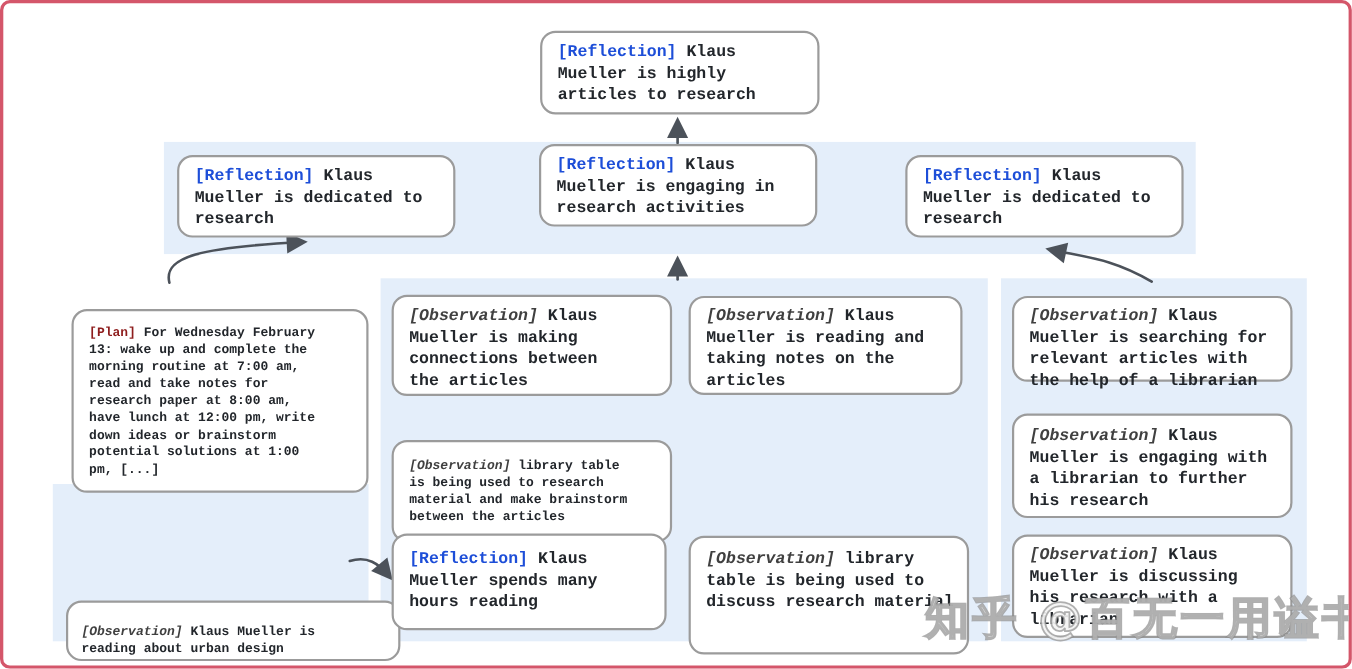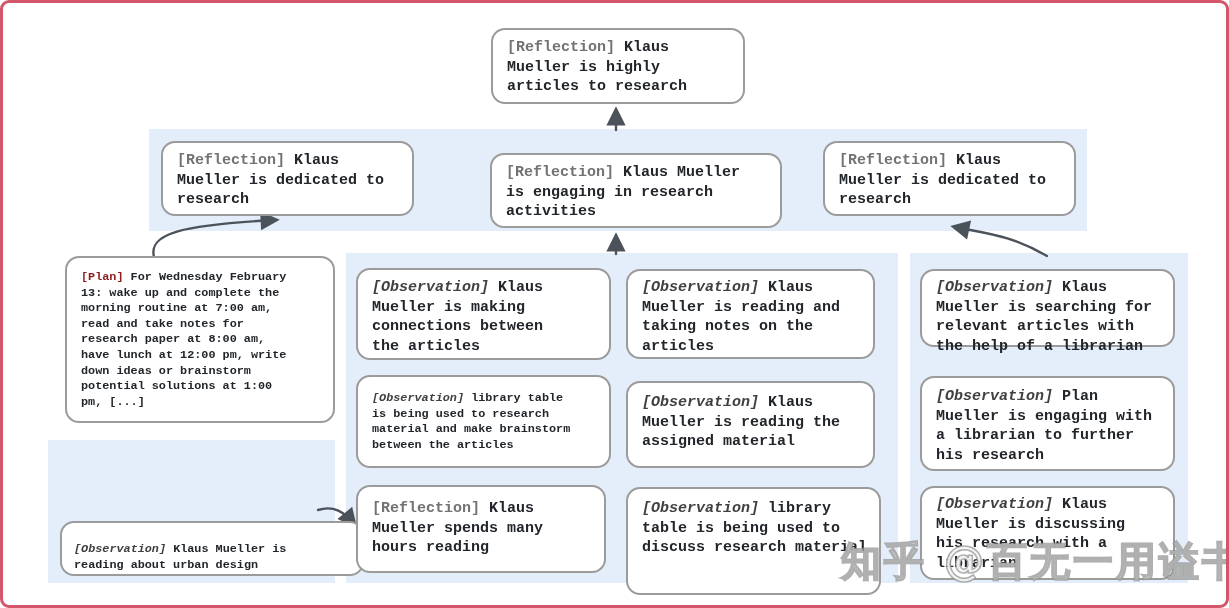--- a/index.html
+++ b/index.html
@@ -10,23 +10,23 @@
   }
   .panel{position:absolute;background:#e4eefa;}
   .arrows{position:absolute;left:0;top:0;z-index:2;pointer-events:none;}
   .node{
     position:absolute;z-index:3;background:#ffffff;
     border:2.5px solid #9b9b9b;border-radius:14px;
     padding:8px 14px 6px 14px;box-sizing:border-box;
     font-weight:bold;color:#22262b;
   }
   .lg{font-size:15px;line-height:19.5px;}
-  .sm{font-size:11.8px;line-height:15.6px;}
+  .sm{font-size:11.8px;line-height:15.6px;margin-top:25px;}
   .tag{font-weight:bold;}
-  .tag.reflection{color:#737373;}
+  .tag.reflection{color:#1d4ed8;}
   .tag.observation{color:#404040;font-style:italic;}
   .tag.plan{color:#8e1d1d;}
   .watermark{
     position:absolute;left:838px;top:531px;z-index:10;white-space:nowrap;
     font-family:"DejaVu Sans","Liberation Sans",sans-serif;
     font-size:40px;font-weight:bold;letter-spacing:3px;
     color:rgba(255,255,255,0.82);
     -webkit-text-stroke:1.6px rgba(140,140,140,0.65);
     text-shadow:0 0 1px rgba(130,130,130,0.5);
   }
@@ -58,21 +58,21 @@
 
   <div class="node lg" style="left:488px;top:25px;width:254px;height:76px">
     <span class="tag reflection">[Reflection]</span>
     <span>Klaus Mueller is highly articles to research</span>
   </div>
 
   <div class="node lg" style="left:158px;top:138px;width:253px;height:75px">
     <span class="tag reflection">[Reflection]</span>
     <span>Klaus Mueller is dedicated to research</span>
   </div>
-  <div class="node lg" style="left:487px;top:150px;width:292px;height:75px">
+  <div class="node lg" style="left:487px;top:128px;width:253px;height:75px">
     <span class="tag reflection">[Reflection]</span>
     <span>Klaus Mueller is engaging in research activities</span>
   </div>
   <div class="node lg" style="left:820px;top:138px;width:253px;height:75px">
     <span class="tag reflection">[Reflection]</span>
     <span>Klaus Mueller is dedicated to research</span>
   </div>
 
   <div class="node sm" style="left:62px;top:253px;width:270px;height:167px;padding:12px 44px 6px 14px">
     <span class="tag plan">[Plan]</span>
@@ -94,36 +94,32 @@
   </div>
   <div class="node lg" style="left:353px;top:482px;width:250px;height:88px;padding:12px 14px 6px 14px">
     <span class="tag reflection">[Reflection]</span>
     <span>Klaus Mueller spends many hours reading</span>
   </div>
 
   <div class="node lg" style="left:623px;top:266px;width:249px;height:90px;padding:7px 10px 6px 14px">
     <span class="tag observation">[Observation]</span>
     <span>Klaus Mueller is reading and taking notes on the articles</span>
   </div>
-  <div class="node lg" style="left:623px;top:378px;width:249px;height:87px;padding:10px 10px 6px 14px">
-    <span class="tag observation">[Observation]</span>
-    <span>Klaus Mueller is reading the assigned material</span>
-  </div>
   <div class="node lg" style="left:623px;top:484px;width:255px;height:108px;padding:10px 8px 6px 14px">
     <span class="tag observation">[Observation]</span>
     <span>library table is being used to discuss research material</span>
   </div>
 
   <div class="node lg" style="left:917px;top:266px;width:255px;height:78px;padding:7px 10px 6px 14px">
     <span class="tag observation">[Observation]</span>
     <span>Klaus Mueller is searching for relevant articles with the help of a librarian</span>
   </div>
   <div class="node lg" style="left:917px;top:373px;width:255px;height:95px;padding:9px 10px 6px 14px">
     <span class="tag observation">[Observation]</span>
-    <span>Plan Mueller is engaging with a librarian to further his research</span>
+    <span>Klaus Mueller is engaging with a librarian to further his research</span>
   </div>
   <div class="node lg" style="left:917px;top:483px;width:255px;height:94px;padding:7px 28px 6px 14px">
     <span class="tag observation">[Observation]</span>
     <span>Klaus Mueller is discussing his research with a librarian</span>
   </div>
 
   <div class="watermark">知乎 @百无一用谥书生</div>
 
 </div>
 

